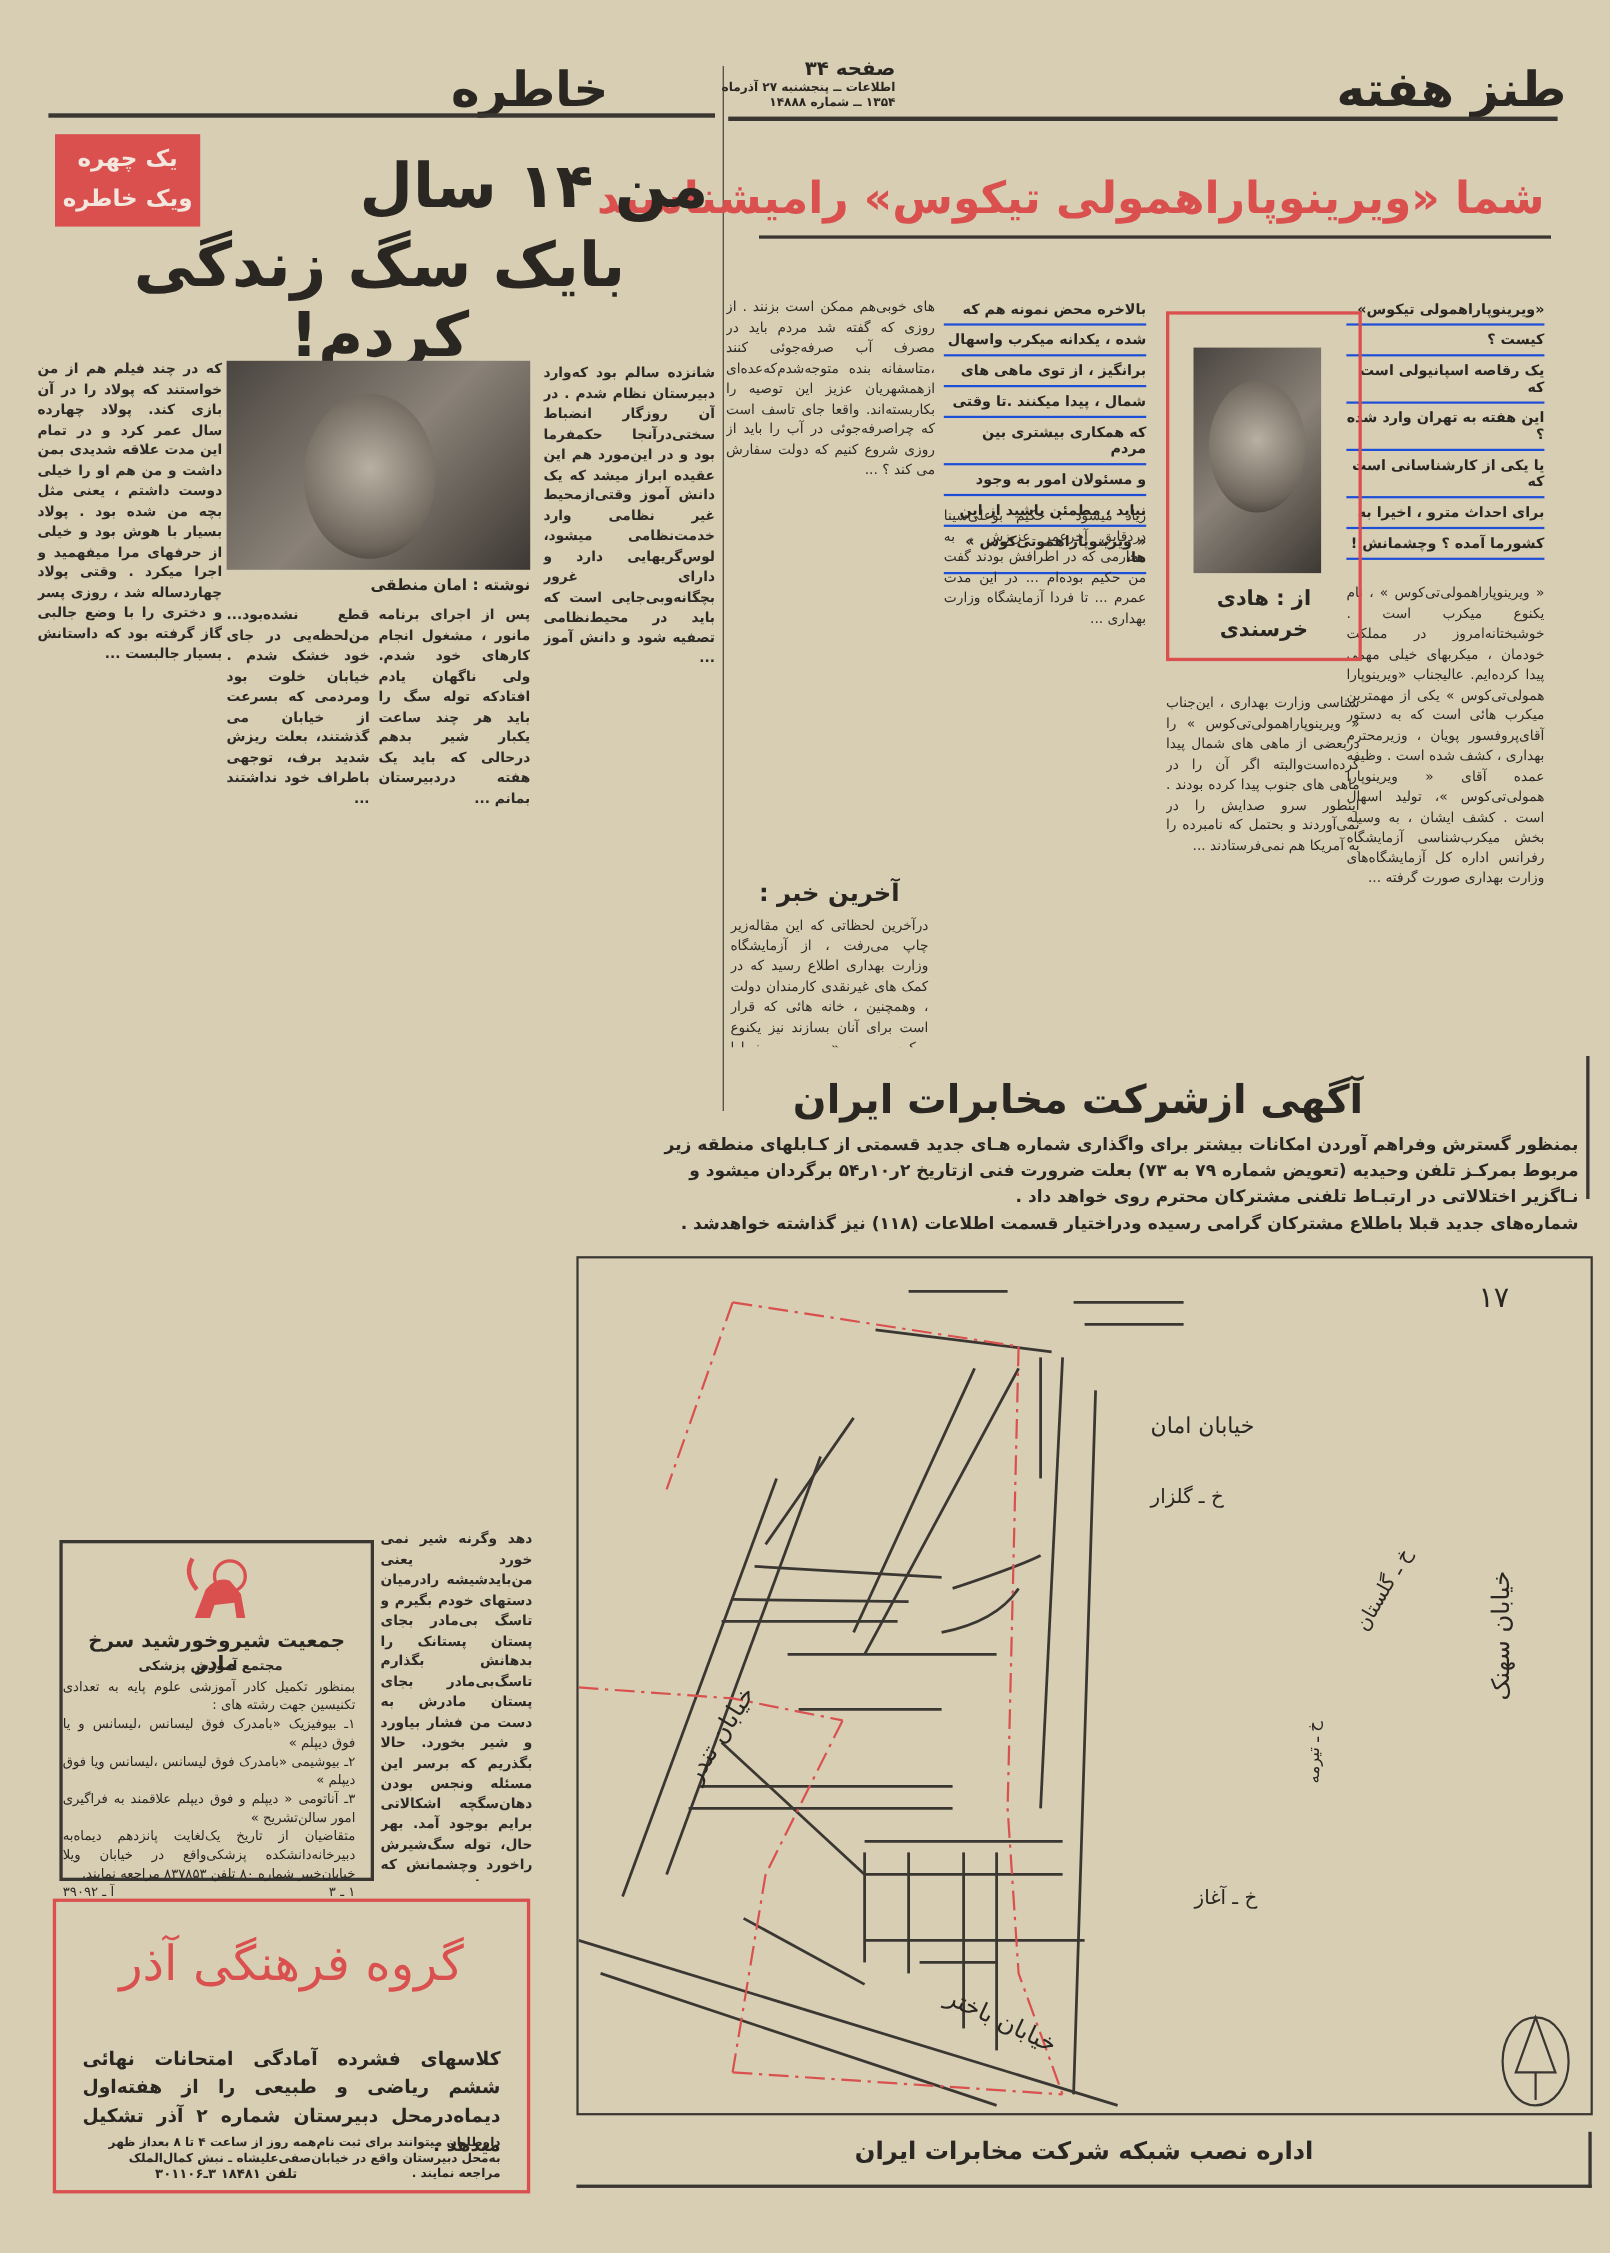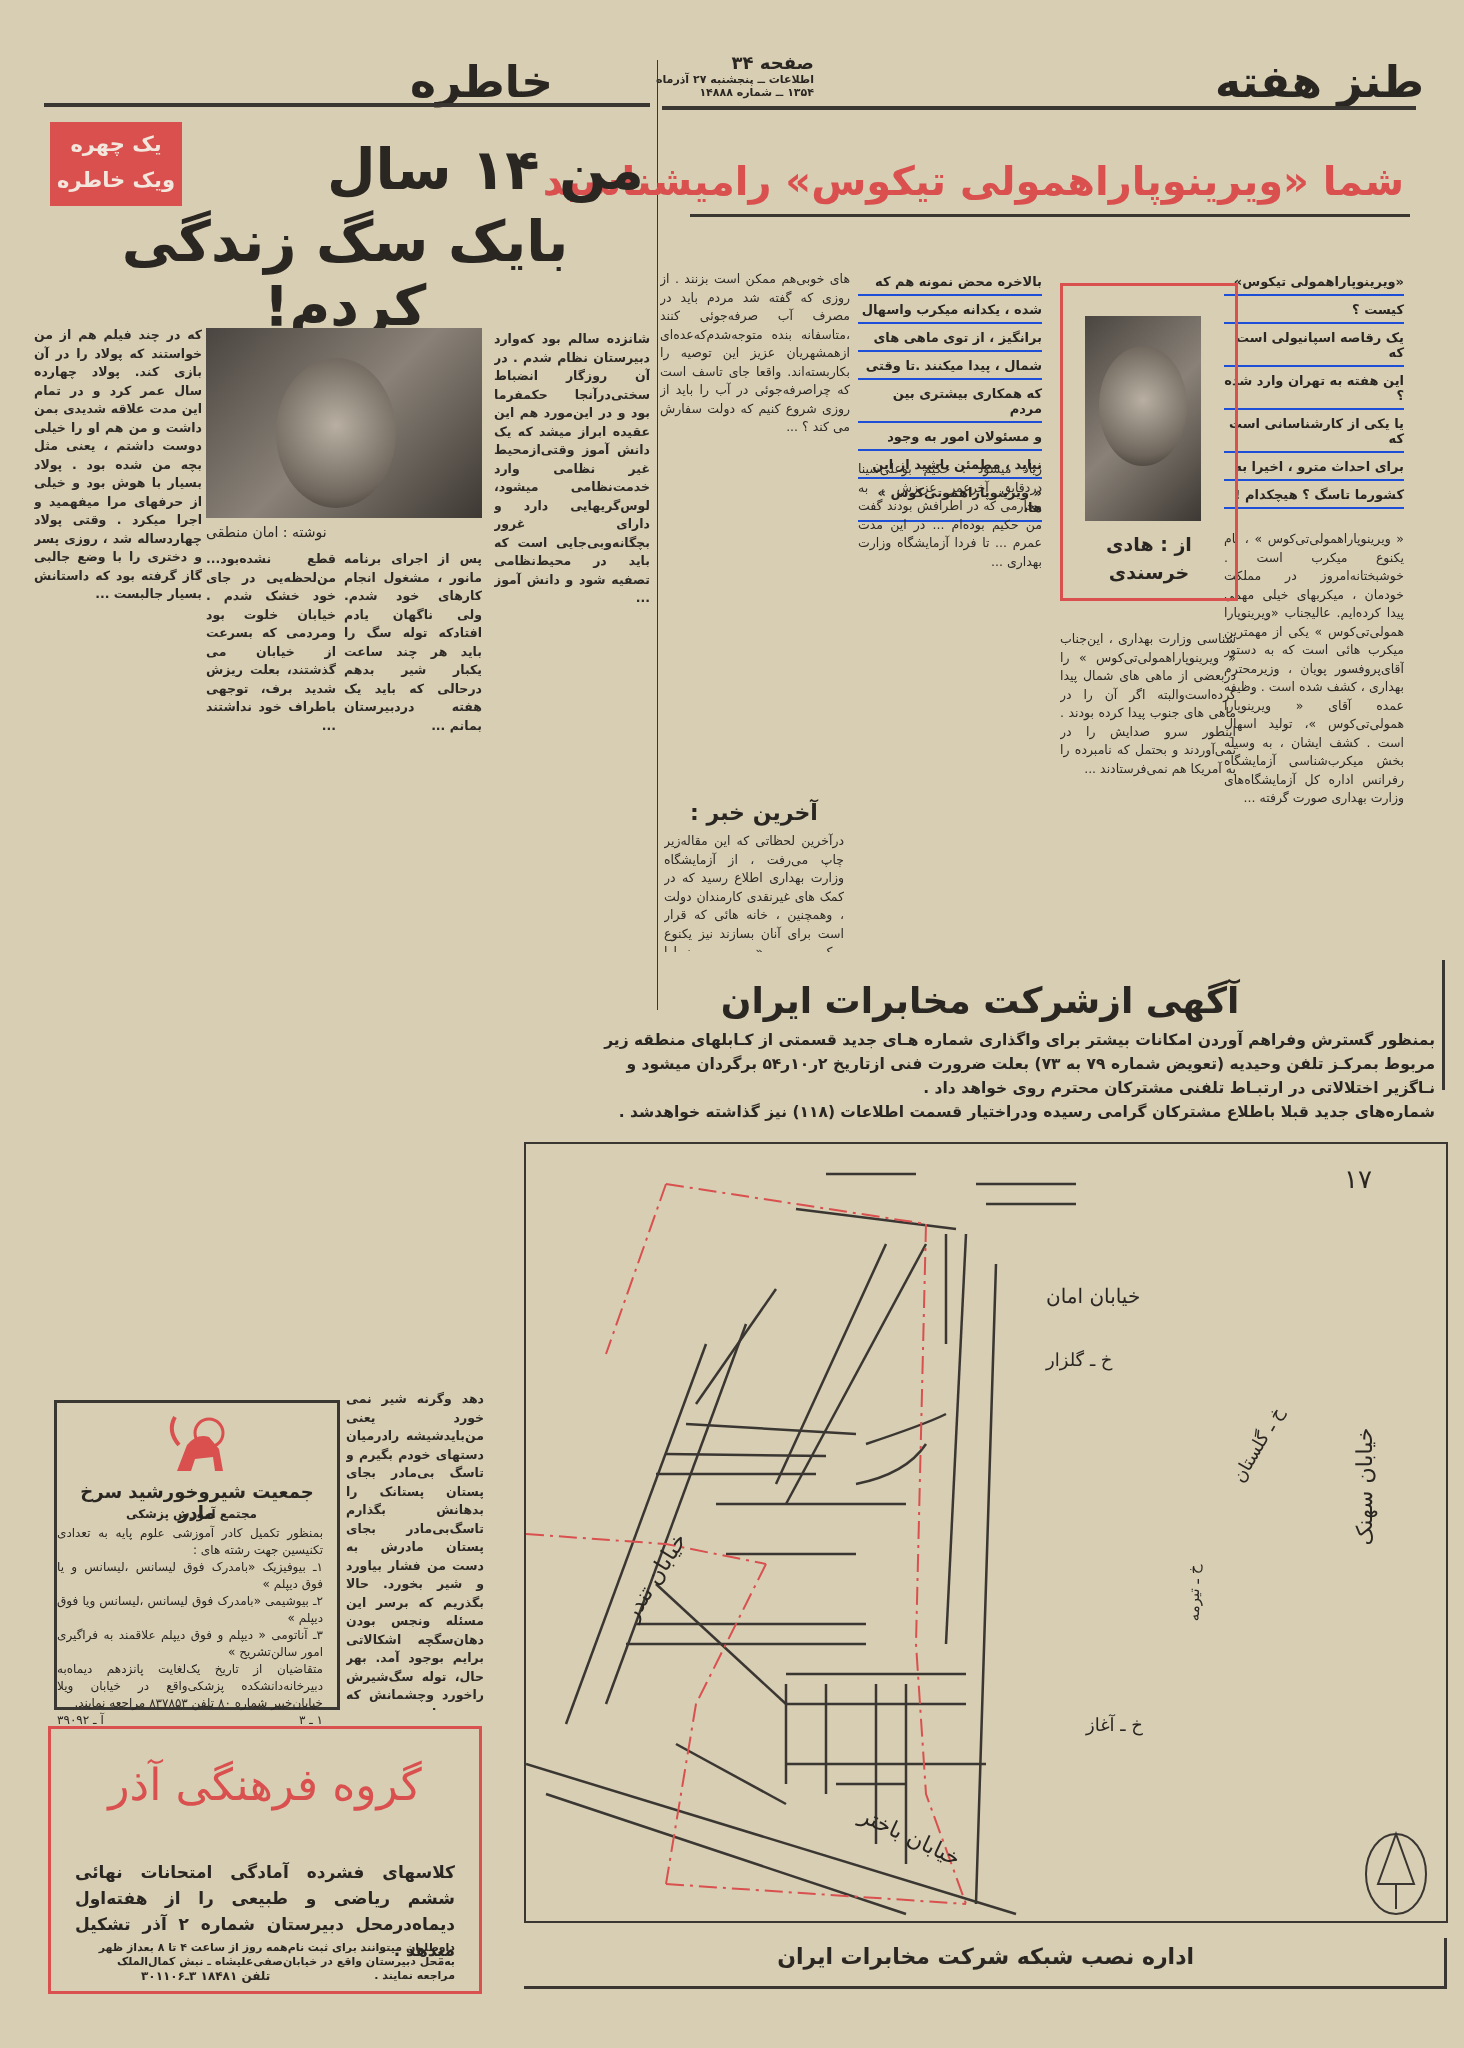--- a/index.html
+++ b/index.html
@@ -38,21 +38,21 @@
 <div class="abs red" style="right:60px;top:158px;font-size:40px;font-weight:900;">شما «ویرینوپاراهمولی تیکوس» رامیشناسید</div>
 <div class="rule" style="left:690px;width:720px;top:214px;height:3px;"></div>
 
 <div class="abs lined" style="right:60px;top:268px;width:180px;">
   <p>«ویرینوپاراهمولی تیکوس»</p>
   <p>کیست ؟</p>
   <p>یک رقاصه اسپانیولی است که</p>
   <p>این هفته به تهران وارد شده ؟</p>
   <p>یا یکی از کارشناسانی است که</p>
   <p>برای احداث مترو ، اخیرا به</p>
-  <p>کشورما تاسگ ؟ هیچکدام !</p>
+  <p>کشورما آمده ؟ وچشمانش !</p>
 </div>
 <div class="col" style="right:60px;top:530px;width:180px;height:420px;">« ویرینوپاراهمولی‌تی‌کوس » ، نام یکنوع میکرب است . خوشبختانه‌امروز در مملکت خودمان ، میکربهای خیلی مهمی پیدا کرده‌ایم. عالیجناب «ویرینوپارا همولی‌تی‌کوس » یکی از مهمترین میکرب هائی است که به دستور آقای‌پروفسور پویان ، وزیرمحترم بهداری ، کشف شده است . وظیفه عمده آقای « ویرینوپارا همولی‌تی‌کوس »، تولید اسهال است . کشف ایشان ، به وسیله بخش میکرب‌شناسی آزمایشگاه رفرانس اداره کل آزمایشگاه‌های وزارت بهداری صورت گرفته ...</div>
 
 <div class="redframe" style="left:1060px;top:283px;width:172px;height:312px;">
   <div class="photo" style="position:absolute;left:22px;top:30px;width:116px;height:205px;">
     <div class="face" style="left:14px;top:30px;width:88px;height:120px;"></div>
   </div>
   <div style="position:absolute;left:0;right:0;top:244px;text-align:center;font-weight:bold;font-size:19px;line-height:28px;">از : هادی خرسندی</div>
 </div>
 <div class="col" style="left:1060px;top:630px;width:176px;height:320px;">شناسی وزارت بهداری ، این‌جناب « ویرینوپاراهمولی‌تی‌کوس » را دربعضی از ماهی های شمال پیدا کرده‌است‌والبته اگر آن را در ماهی های جنوب پیدا کرده بودند . اینطور سرو صدایش را در نمی‌آوردند و بحتمل که نامبرده را به آمریکا هم نمی‌فرستادند ...</div>
@@ -76,21 +76,21 @@
   <div>یک چهره</div>
   <div>ویک خاطره</div>
 </div>
 <div class="abs" style="right:820px;top:138px;font-size:56px;font-weight:900;line-height:64px;">من ۱۴ سال</div>
 <div class="abs" style="left:50px;top:210px;width:590px;text-align:center;font-size:56px;font-weight:900;line-height:64px;">بایک سگ زندگی کردم!</div>
 
 <div class="col" style="left:34px;top:326px;width:168px;height:1070px;font-weight:bold;">که در چند فیلم هم از من خواستند که پولاد را در آن بازی کند. پولاد چهارده سال عمر کرد و در تمام این مدت علاقه شدیدی بمن داشت و من هم او را خیلی دوست داشتم ، یعنی مثل بچه من شده بود . پولاد بسیار با هوش بود و خیلی از حرفهای مرا میفهمید و اجرا میکرد . وقتی پولاد چهاردساله شد ، روزی پسر و دختری را با وضع جالبی گاز گرفته بود که داستانش بسیار جالبست ...</div>
 <div class="photo abs" style="left:206px;top:328px;width:276px;height:190px;">
   <div class="face" style="left:70px;top:30px;width:120px;height:150px;"></div>
 </div>
-<div class="abs" style="left:206px;top:524px;width:276px;text-align:left;font-weight:normal;font-size:14px;">نوشته : امان منطقی</div>
+<div class="abs" style="left:206px;top:524px;width:276px;text-align:right;font-weight:bold;font-size:14px;">نوشته : امان منطقی</div>
 <div class="col" style="left:206px;top:550px;width:130px;height:850px;font-weight:bold;">قطع نشده‌بود... من‌لحظه‌یی در جای خود خشک شدم . خیابان خلوت بود ومردمی که بسرعت از خیابان می گذشتند، بعلت ریزش شدید برف، توجهی باطراف خود نداشتند ...</div>
 <div class="col" style="left:344px;top:550px;width:138px;height:850px;font-weight:bold;">پس از اجرای برنامه مانور ، مشغول انجام کارهای خود شدم. ولی ناگهان یادم افتادکه توله سگ را باید هر چند ساعت یکبار شیر بدهم درحالی که باید یک هفته دردبیرستان بمانم ...</div>
 <div class="col" style="left:494px;top:330px;width:156px;height:760px;font-weight:bold;">شانزده سالم بود که‌وارد دبیرستان نظام شدم . در آن روزگار انضباط سختی‌درآنجا حکمفرما بود و در این‌مورد هم این عقیده ابراز میشد که یک دانش آموز وقتی‌ازمحیط غیر نظامی وارد خدمت‌نظامی میشود، لوس‌گریهایی دارد و دارای غرور بچگانه‌وبی‌جایی است که باید در محیط‌نظامی تصفیه شود و دانش آموز ...</div>
 <div class="col" style="left:346px;top:1390px;width:138px;height:320px;font-weight:bold;">دهد وگرنه شیر نمی خورد یعنی من‌بایدشیشه رادرمیان دستهای خودم بگیرم و تاسگ بی‌مادر بجای پستان پستانک را بدهانش بگذارم تاسگ‌بی‌مادر بجای پستان مادرش به دست من فشار بیاورد و شیر بخورد. حالا بگذریم که برسر این مسئله ونجس بودن دهان‌سگچه اشکالاتی برایم بوجود آمد. بهر حال، توله سگ‌شیرش راخورد وچشمانش که هنوز باز نشده بود سنگین شد و بخواب رفت. ساعت به پنج بعداز ظهر نزدیک شده بودو من باید به مدرسه نظام‌میرفتم. بسرعت سگ را زیر کرسی گذاشتم و بطرف مدرسه‌دویدم. بمحض ورود به مدرسه ،بعلت سه ثانیه تاخیر ۴۸ ساعت بازداشت شدم که این بازداشت البته در تعطیلات بعدی من اجرا میشد. باری، طبق‌معمول،</div>
 
 <div class="boxed" style="left:54px;top:1400px;width:280px;height:304px;">
   <svg width="90" height="64" viewBox="0 0 90 64" style="position:absolute;left:100px;top:8px;">
     <circle cx="52" cy="22" r="14" fill="none" stroke="#d9504f" stroke-width="3"></circle>
     <path d="M20 60 L30 34 Q40 22 52 26 L62 38 L66 60 L58 60 L56 46 L38 48 L34 60 Z" fill="#d9504f"></path>
     <path d="M18 6 Q10 20 22 34" stroke="#d9504f" stroke-width="4" fill="none"></path>

